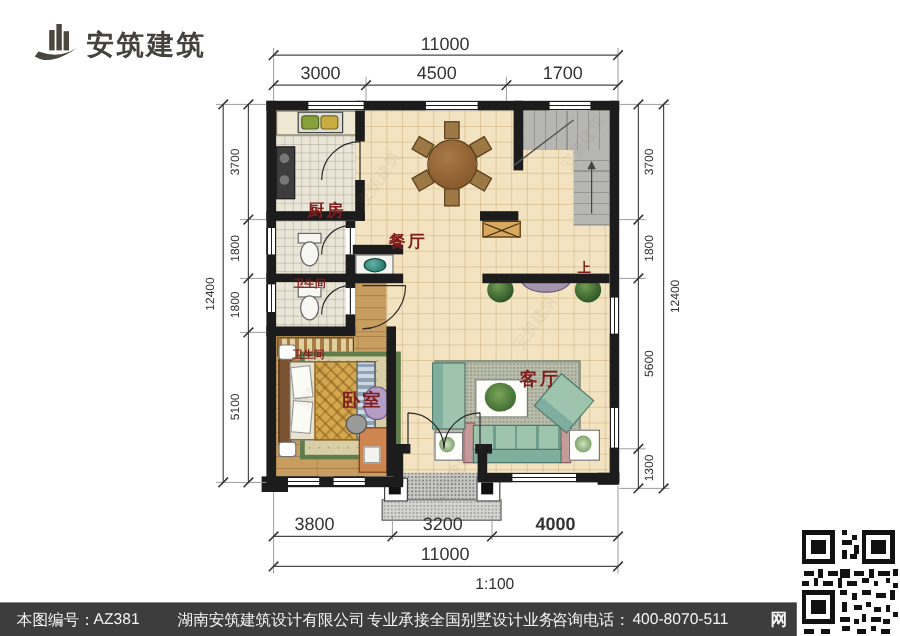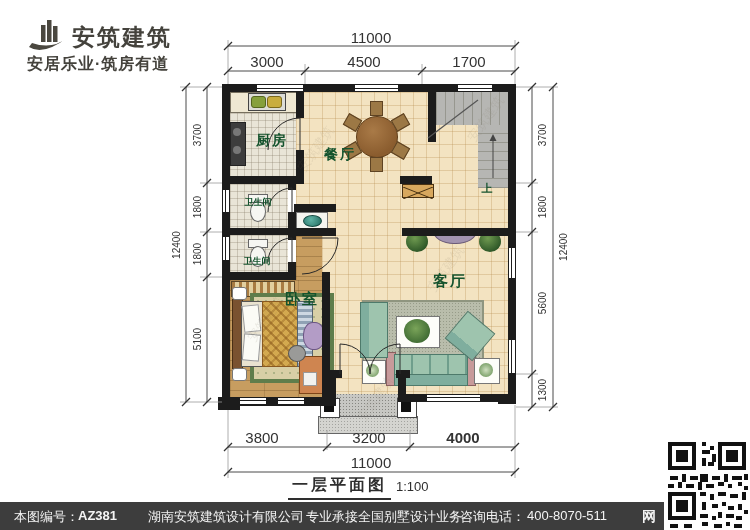--- a/index.html
+++ b/index.html
@@ -15,22 +15,22 @@
   .floor-mosaic{position:absolute;background-color:#e9e5d7;z-index:6;
       background-image:linear-gradient(rgba(130,120,100,.30) 1px,transparent 1px),linear-gradient(90deg,rgba(130,120,100,.30) 1px,transparent 1px);
       background-size:7px 7px;}
   .floor-wood{position:absolute;background-color:#c79d60;z-index:6;
       background-image:linear-gradient(rgba(80,50,15,.25) 1px,transparent 1px),linear-gradient(90deg,rgba(80,50,15,.18) 1px,transparent 1px);
       background-size:34px 10px;}
   .stair{position:absolute;z-index:7;}
   .porch{position:absolute;z-index:4;background-color:#c7c7c3;
       background-image:radial-gradient(rgba(90,90,85,.6) .7px,transparent .8px);background-size:3px 3px;}
   .furn{position:absolute;z-index:12;}
-  .room-label{position:absolute;z-index:50;color:#14532d;font-weight:bold;letter-spacing:2px;
-      transform:translate(-50%,-50%);white-space:nowrap;}
+  .room-label{position:absolute;z-index:50;color:#7f1d1d;font-weight:bold;letter-spacing:2px;
+      transform:translate(-50%,-50%);white-space:nowrap;margin-top:35px;}
   .dim{position:absolute;z-index:50;color:#333;font-size:15px;transform:translate(-50%,-50%);white-space:nowrap;}
   .dimv{position:absolute;z-index:50;color:#333;font-size:10px;transform:translate(-50%,-50%) rotate(-90deg);white-space:nowrap;}
   .wm{position:absolute;z-index:60;color:rgba(120,110,90,.8);opacity:.15;font-size:13px;
       transform:rotate(-55deg);white-space:nowrap;pointer-events:none;}
   #overlay{position:absolute;left:0;top:0;z-index:40;pointer-events:none;}
   #footer{position:absolute;left:0;top:502px;width:750px;height:28px;background:#3d3d3d;z-index:70;
       color:#f4f4f4;font-size:13px;}
   #footer span{position:absolute;top:6px;white-space:nowrap;}
   #qr{position:absolute;left:664px;top:438px;width:86px;height:92px;background:#fff;z-index:80;}
   .caption{position:absolute;z-index:50;color:#2e2e2e;white-space:nowrap;}
@@ -42,21 +42,20 @@
 
   <div class="abs" style="left:26px;top:16px;width:44px;height:40px;">
     <svg width="44" height="40" viewBox="0 0 44 40">
       <rect x="15" y="9" width="4.5" height="17" fill="#4a473f"></rect>
       <rect x="21" y="4" width="4.5" height="22" fill="#4a473f"></rect>
       <rect x="27" y="10" width="4.5" height="16" fill="#4a473f"></rect>
       <path d="M3 31 Q 17 40 41 22 Q 26 34 6 27 Z" fill="#4a473f"></path>
     </svg>
   </div>
   <div class="abs" style="left:72px;top:22px;font-size:23px;font-weight:bold;color:#44423c;letter-spacing:2px;">安筑建筑</div>
-  <div class="abs" style="left:27px;top:54px;font-size:16px;font-weight:bold;color:#44423c;letter-spacing:1px;">安居乐业·筑房有道</div>
 
   <div class="floor-tile" style="left:296px;top:92px;width:212px;height:302px;"></div>
   <div class="floor-mosaic" style="left:230px;top:92px;width:66px;height:84px;"></div>
   <div class="floor-mosaic" style="left:230px;top:184px;width:58px;height:44px;"></div>
   <div class="floor-mosaic" style="left:230px;top:235px;width:58px;height:37px;"></div>
   <div class="floor-wood" style="left:296px;top:236px;width:26px;height:44px;"></div>
   <div class="floor-wood" style="left:230px;top:280px;width:92px;height:117px;"></div>
 
   <div class="stair" style="left:436px;top:92px;width:72px;height:33px;background:repeating-linear-gradient(90deg,#97978f 0 1px,#b6b6b3 1px 9px);"></div>
   <div class="stair" style="left:478px;top:125px;width:30px;height:63px;background:repeating-linear-gradient(0deg,#97978f 0 1px,#b6b6b3 1px 9px);"></div>
@@ -198,21 +197,21 @@
              M338 238 A36 36 0 0 1 302 274 M302 238 L338 238
              M340 344 A30 30 0 0 1 370 374 M340 374 L340 344
              M400 344 A30 30 0 0 0 370 374 M400 374 L400 344" stroke="#2a2a2a" stroke-width="1" fill="none"></path>
 
     <path d="M428 138 L478 100" stroke="#555" stroke-width="1.2" fill="none"></path>
     <path d="M493 178 V138" stroke="#444" stroke-width="1" fill="none"></path>
     <path d="M493 134 l-3.5 7 h7 z" fill="#444"></path>
   </svg>
 
   <div class="room-label" style="left:272px;top:141px;font-size:14px;">厨房</div>
-  <div class="room-label" style="left:340px;top:155px;font-size:14px;">餐厅</div>
+  <div class="room-label" style="left:340px;top:167px;font-size:14px;">餐厅</div>
   <div class="room-label" style="left:258px;top:202px;font-size:9px;letter-spacing:0;">卫生间</div>
   <div class="room-label" style="left:257px;top:261px;font-size:9px;letter-spacing:0;">卫生间</div>
   <div class="room-label" style="left:302px;top:299px;font-size:15px;">卧室</div>
   <div class="room-label" style="left:450px;top:281px;font-size:15px;">客厅</div>
   <div class="room-label" style="left:487px;top:188px;font-size:11px;letter-spacing:0;">上</div>
 
   <div class="dim" style="left:371px;top:37px;">11000</div>
   <div class="dim" style="left:267px;top:61px;">3000</div>
   <div class="dim" style="left:364px;top:61px;">4500</div>
   <div class="dim" style="left:469px;top:61px;">1700</div>
@@ -227,32 +226,31 @@
   <div class="dimv" style="left:197px;top:254px;">1800</div>
   <div class="dimv" style="left:197px;top:339px;">5100</div>
   <div class="dimv" style="left:176px;top:245px;">12400</div>
 
   <div class="dimv" style="left:542px;top:135px;">3700</div>
   <div class="dimv" style="left:542px;top:207px;">1800</div>
   <div class="dimv" style="left:542px;top:303px;">5600</div>
   <div class="dimv" style="left:542px;top:390px;">1300</div>
   <div class="dimv" style="left:563px;top:247px;">12400</div>
 
-  <div class="caption" style="left:288px;top:475px;font-size:16px;font-weight:bold;letter-spacing:3px;border-bottom:2px solid #2e2e2e;padding:0 4px 2px 4px;">一层平面图</div>
   <div class="caption" style="left:396px;top:479px;font-size:13px;">1:100</div>
 
   <div class="wm" style="left:290px;top:140px;">安筑建筑</div>
   <div class="wm" style="left:240px;top:310px;">安筑建筑</div>
   <div class="wm" style="left:420px;top:260px;">安筑建筑</div>
   <div class="wm" style="left:460px;top:110px;">安筑建筑</div>
   <div class="wm" style="left:350px;top:390px;">安筑建筑</div>
 
   <div id="footer">
     <span style="left:14px;">本图编号：</span>
-    <span style="left:78px;font-weight:bold;">AZ381</span>
+    <span style="left:78px;font-weight:normal;">AZ381</span>
     <span style="left:148px;">湖南安筑建筑设计有限公司</span>
     <span style="left:306px;">专业承接全国别墅设计业务</span>
     <span style="left:460px;">咨询电话：</span>
     <span style="left:527px;">400-8070-511</span>
     <span style="left:642px;font-weight:bold;font-size:14px;">网</span>
   </div>
 
   <div id="qr">
     <svg width="86" height="92" viewBox="0 0 21.5 23" shape-rendering="crispEdges">
       <g fill="#111">

